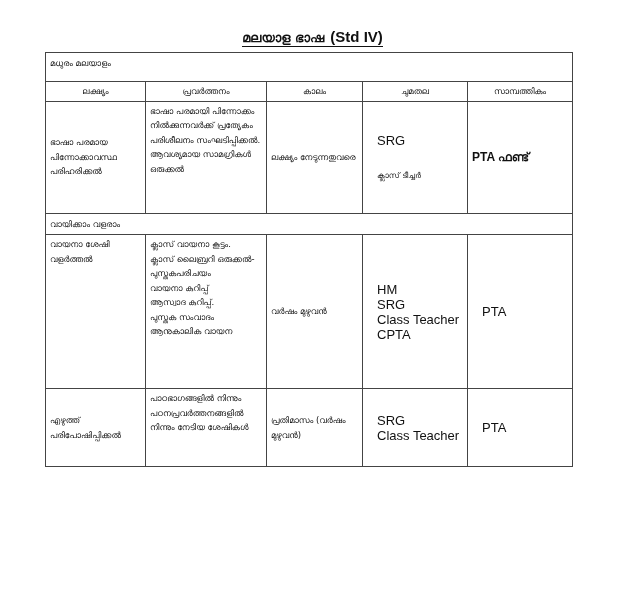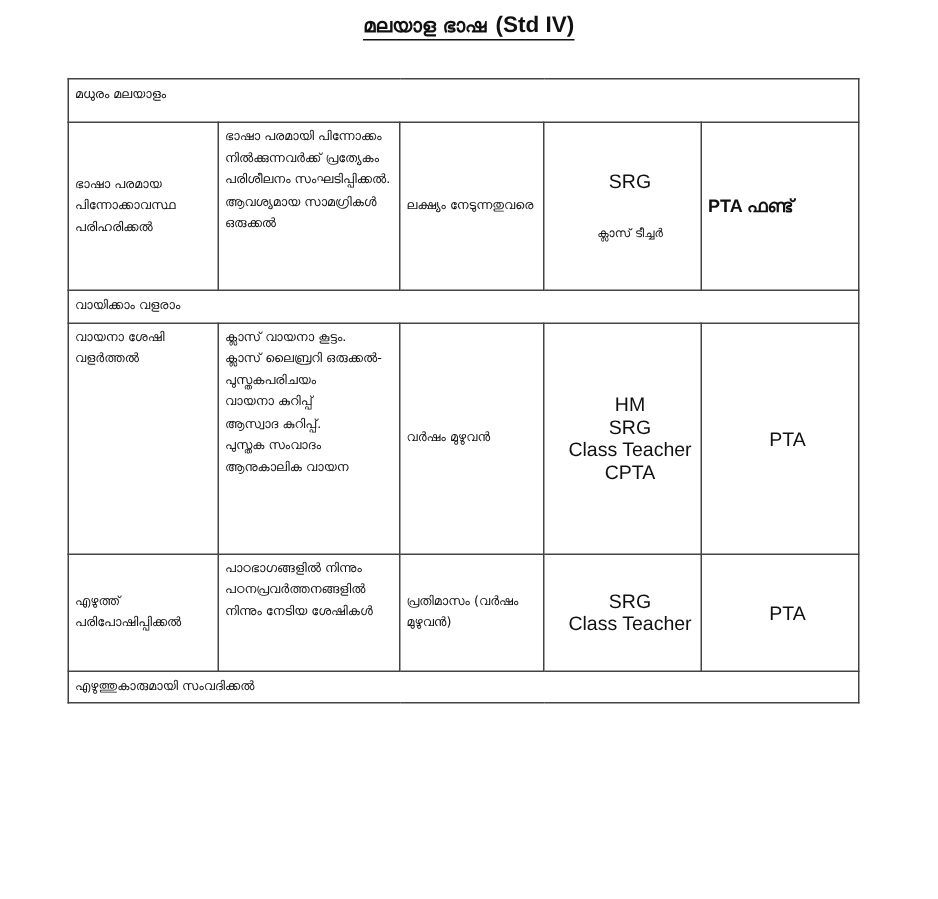--- a/index.html
+++ b/index.html
@@ -1,25 +1,25 @@
 <!DOCTYPE html>
 <html><head>
   <meta charset="utf-8">
   <style>
     html, body { margin: 0; padding: 0; background: #ffffff; }
     body { width: 625px; height: 599px; position: relative; font-family: "DejaVu Sans", sans-serif; color: #111; overflow: hidden; }
-    .title { position: absolute; top: 8px; left: 0; width: 625px; text-align: center; font-size: 13px; font-weight: bold; }
+    .title { position: absolute; top: 28px; left: 0; width: 625px; text-align: center; font-size: 13px; font-weight: bold; }
     .title span { border-bottom: 1.5px solid #111; padding-bottom: 1px; }
     .title .en { font-family: "Liberation Sans", sans-serif; font-size: 15px; margin-left: 6px; }
     table { position: absolute; left: 45px; top: 52px; width: 527px; border-collapse: collapse; table-layout: fixed; border: 1.5px solid #222; }
     td, th { border: 1px solid #444; vertical-align: top; padding: 2px 4px; font-size: 8.5px; line-height: 14.5px; font-weight: normal; }
     th { text-align: center; }
     .section td { font-weight: normal; padding: 3px 4px; }
     .section.first td { height: 22px; }
-    .en-c { font-family: "Liberation Sans", sans-serif; font-size: 13px; line-height: 15px; text-align: center; vertical-align: middle; padding-left: 14px; }
+    .en-c { font-family: "Liberation Sans", sans-serif; font-size: 13px; line-height: 15px; text-align: left; vertical-align: middle; padding-left: 14px; }
     .en-l { font-family: "Liberation Sans", sans-serif; font-size: 12px; font-weight: bold; }
     .mid { vertical-align: middle; }
     .small { font-size: 8px; line-height: 12px; margin-top: 22px; }
     .line { display: block; }
   </style>
 </head>
 <body>
 
 <div class="title">
   <span><b>മലയാള ഭാഷ</b><b class="en">(Std  IV)</b></span>
@@ -30,20 +30,27 @@
     <col style="width:100px">
       <col style="width:121px">
       <col style="width:96px">
       <col style="width:105px">
       <col style="width:105px">
   </colgroup>
 
   <tbody>
       <tr class="section first">
     <td colspan="5">മധുരം മലയാളം</td>
+  </tr>
+  <tr>
+    <th>ലക്ഷ്യം</th>
+    <th>പ്രവർത്തനം</th>
+    <th>കാലം</th>
+    <th>ചുമതല</th>
+    <th>സാമ്പത്തികം</th>
   </tr>
   <tr style="height:112px">
     <td class="mid">ഭാഷാ പരമായ പിന്നോക്കാവസ്ഥ പരിഹരിക്കൽ</td>
     <td>ഭാഷാ പരമായി പിന്നോക്കം നിൽക്കുന്നവർക്ക് പ്രത്യേകം പരിശീലനം സംഘടിപ്പിക്കൽ. ആവശ്യമായ സാമഗ്രികൾ ഒരുക്കൽ</td>
     <td class="mid">ലക്ഷ്യം നേടുന്നതുവരെ</td>
     <td class="en-c">
       <span class="line">SRG</span>
       <span class="line small" style="font-family:'DejaVu Sans',sans-serif;">ക്ലാസ് ടീച്ചർ</span>
     </td>
     <td class="mid en-l">PTA ഫണ്ട്</td>
@@ -77,17 +84,14 @@
     <td class="mid">എഴുത്ത് പരിപോഷിപ്പിക്കൽ</td>
     <td>പാഠഭാഗങ്ങളിൽ നിന്നും പഠനപ്രവർത്തനങ്ങളിൽ നിന്നും നേടിയ ശേഷികൾ</td>
     <td class="mid">പ്രതിമാസം (വർഷം മുഴുവൻ)</td>
     <td class="en-c">
       <span class="line">SRG</span>
       <span class="line">Class Teacher</span>
     </td>
     <td class="en-c">PTA</td>
   </tr>
 
-  <tr class="section">
-    <td colspan="5">എഴുത്തുകാരുമായി സംവദിക്കൽ</td>
-  </tr>
 </tbody>
   </table>
 
 </body></html>

